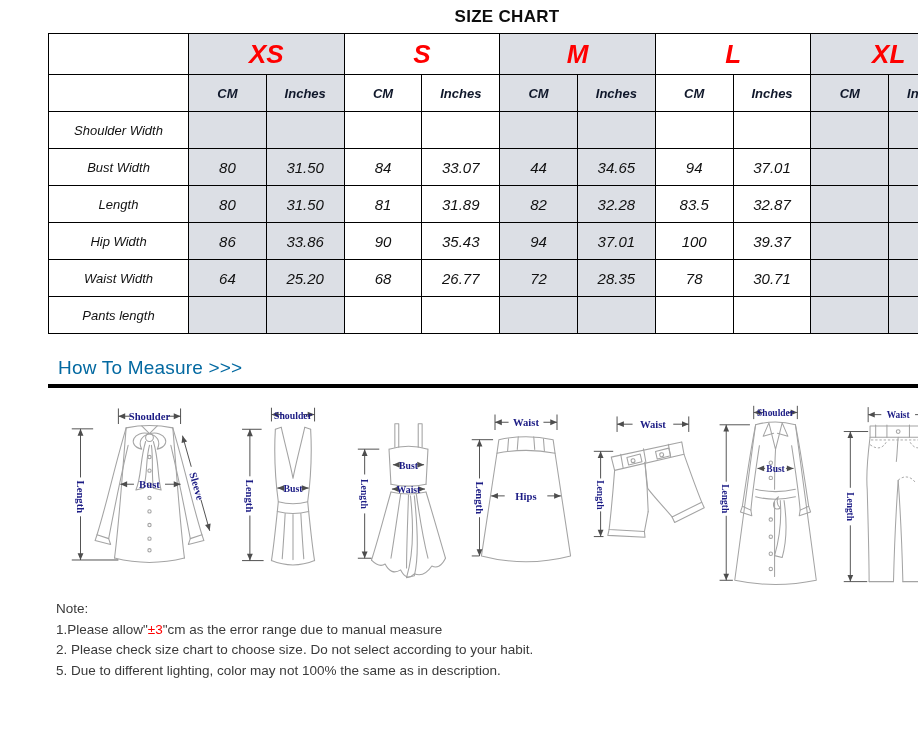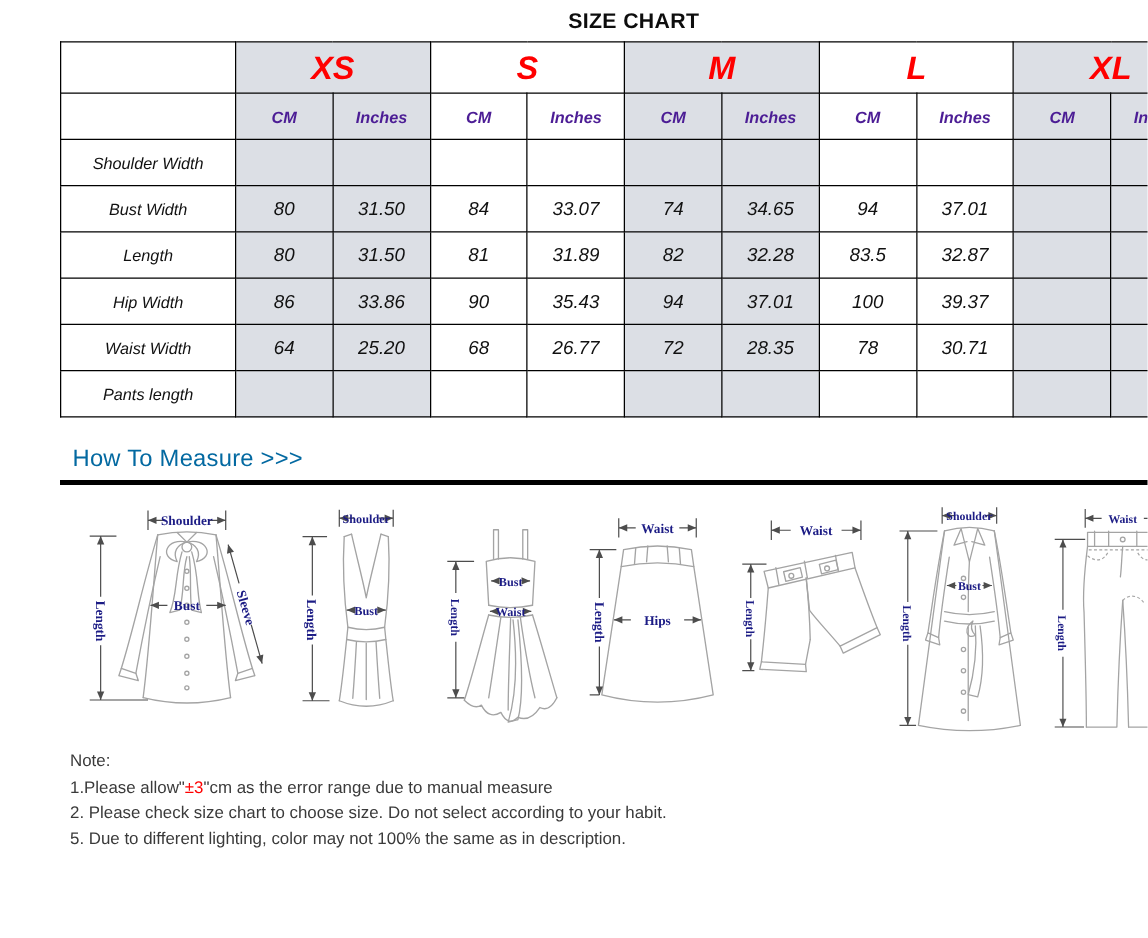--- a/index.html
+++ b/index.html
@@ -6,21 +6,21 @@
   .page{width:918px;height:750px;background:#fff;position:relative;overflow:hidden;
         font-family:"Liberation Sans",sans-serif;color:#111;margin-left:48px;}
   .title{height:33px;line-height:34px;text-align:center;font-size:17px;font-weight:bold;
          letter-spacing:.3px;color:#0d0d0d;}
   
   table.size-chart{border-collapse:collapse;table-layout:fixed;width:918px;font-style:italic;}
   table.size-chart th,table.size-chart td{border:1.5px solid #000;padding:0;text-align:center;vertical-align:middle;}
   col.c-label{width:140px;}
   col.c-val{width:77.8px;}
   th.size-h{height:40px;font-size:26px;font-weight:bold;color:#ff0000;}
-  tr.units-row th{height:36px;font-size:13px;font-weight:bold;color:#4c1d95;}
+  tr.units-row th{height:36px;font-size:13px;font-weight:bold;color:#0f172a;}
   table.size-chart tbody th{height:36px;font-size:13px;font-weight:normal;background:#fff;}
   table.size-chart tbody td{height:36px;font-size:15px;}
   .gs{background:#dcdfe5;}
   th.corner{background:#fff;}
   
   .htm-heading{margin:23px 0 5px 10px;font-size:19px;font-weight:normal;color:#0369a1;letter-spacing:.2px;}
   .divider{height:4px;background:#000;width:918px;}
   
   .figures{display:flex;justify-content:flex-end;align-items:flex-start;
            padding:6px 4px 0 2px;height:205px;box-sizing:border-box;}
@@ -93,21 +93,21 @@
           <td></td>
           <td class="gs"></td>
           <td class="gs"></td>
         </tr>
         <tr>
           <th>Bust Width</th>
           <td class="gs">80</td>
           <td class="gs">31.50</td>
           <td>84</td>
           <td>33.07</td>
-          <td class="gs">74</td>
+          <td class="gs">44</td>
           <td class="gs">34.65</td>
           <td>94</td>
           <td>37.01</td>
           <td class="gs"></td>
           <td class="gs"></td>
         </tr>
         <tr>
           <th>Length</th>
           <td class="gs">80</td>
           <td class="gs">31.50</td>

